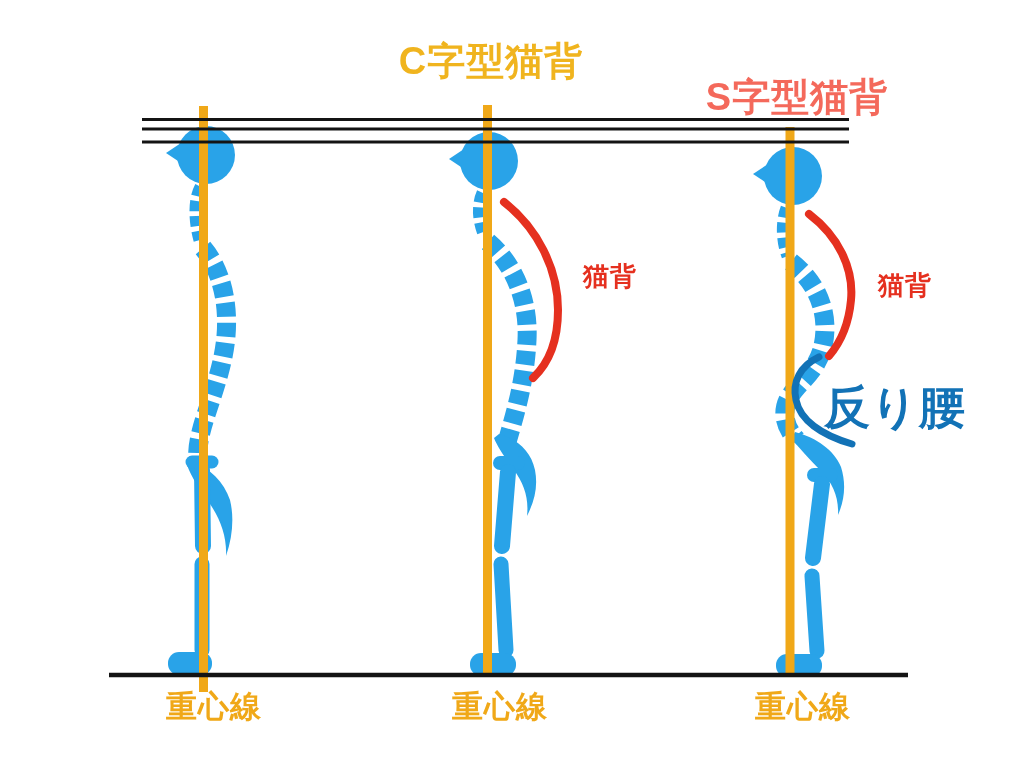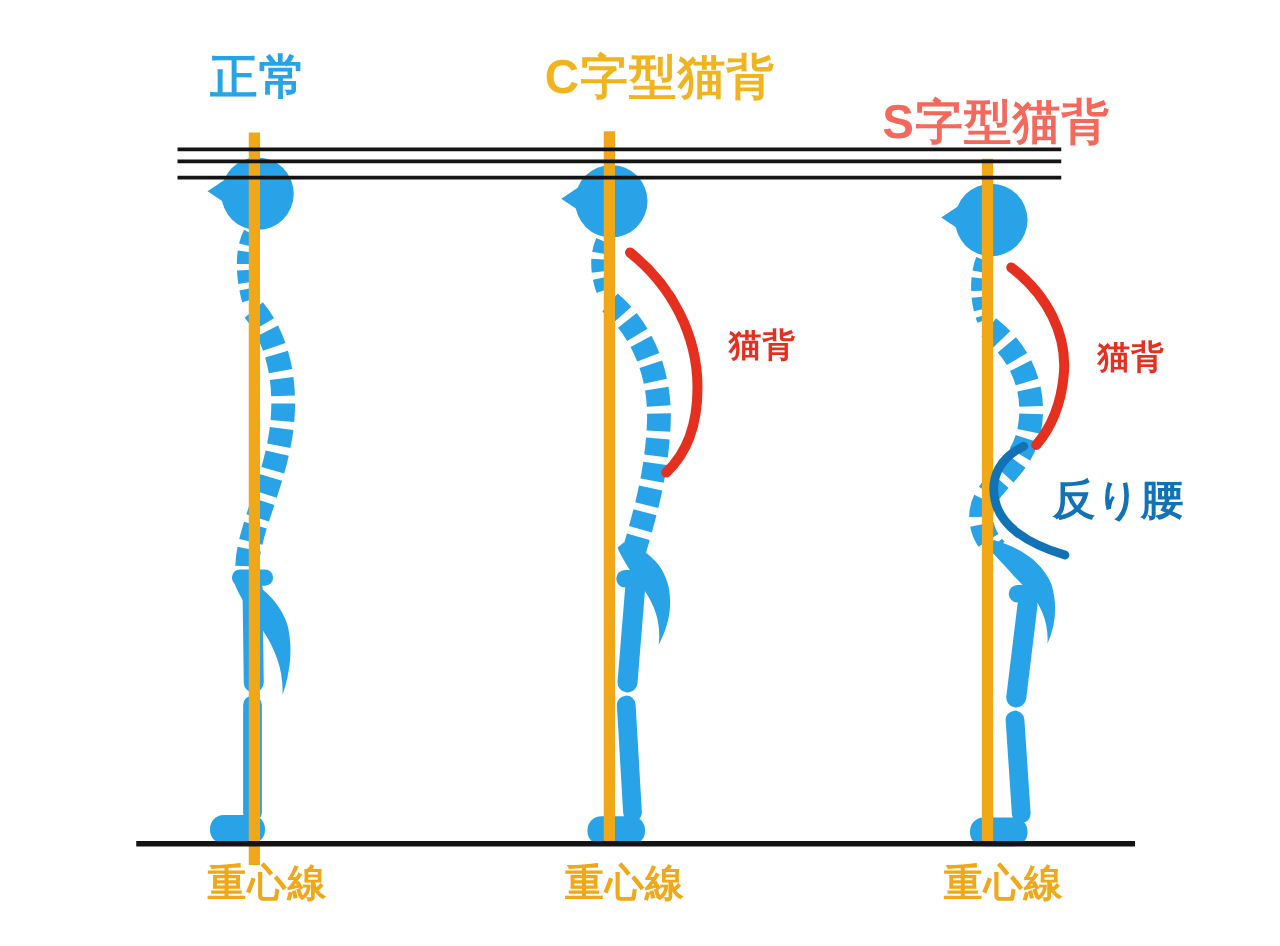--- a/index.html
+++ b/index.html
@@ -19,24 +19,24 @@
     position:relative;width:1024px;height:757px;background:var(--bg);
     overflow:hidden;margin:0 auto;
   }
   .stage svg{position:absolute;left:0;top:0;}
   .label{
     position:absolute;font-weight:bold;white-space:nowrap;
     transform:translateX(-50%);letter-spacing:1px;
   }
   .title{font-size:38px;top:36px;}
   .title-normal{color:var(--title-normal);}
-  .title-c{color:var(--title-c);margin-left:37px;}
+  .title-c{color:var(--title-c);}
   .title-s{color:var(--title-s);margin-top:36px;}
   .anno-red{color:var(--annotation-red);font-size:26px;}
-  .anno-blue{color:var(--annotation-dark-blue);font-size:34px;}
+  .anno-blue{color:var(--annotation-dark-blue);font-size:46px;}
   .axis-label{color:var(--line-orange);font-size:31px;top:686px;margin-left:12px;}
   
   .body-fill{fill:var(--body-blue);stroke:none;}
   .vert{fill:none;stroke:var(--body-blue);stroke-linecap:butt;}
   .v-small{stroke-width:13;stroke-dasharray:10 5;}
   .v-large{stroke-width:19;stroke-dasharray:14 6;}
   .limb{stroke:var(--body-blue);stroke-linecap:round;fill:none;}
   .gravity-line{stroke:var(--line-orange);stroke-width:9;}
   .ref-line{stroke:var(--line-black);stroke-width:3;}
   .ground{stroke:var(--line-black);stroke-width:4.5;}
@@ -94,21 +94,20 @@
     <line class="ref-line" x1="142" y1="129" x2="849" y2="129"></line>
     <line class="ref-line" x1="142" y1="142" x2="849" y2="142"></line>
 
     <line class="ground" x1="109" y1="675" x2="908" y2="675"></line>
 
     <path class="arc-red" d="M504,202 C537,228 558,268 558,310 C558,342 548,364 533,378"></path>
     <path class="arc-red" d="M809,214 C838,236 854,268 851,300 C849,322 841,342 829,356"></path>
     <path class="arc-blue" d="M819,357 C800,366 792,382 796,400 C800,420 821,435 852,444"></path>
   </svg>
 
-  <div class="label title title-normal" style="left:207px;">正常</div>
   <div class="label title title-c" style="left:491px;">C字型猫背</div>
   <div class="label title title-s" style="left:797px;">S字型猫背</div>
 
   <div class="label anno-red" style="left:610px;top:259px;">猫背</div>
   <div class="label anno-red" style="left:905px;top:268px;">猫背</div>
   <div class="label anno-blue" style="left:895px;top:377px;">反り腰</div>
 
   <div class="label axis-label" style="left:202px;">重心線</div>
   <div class="label axis-label" style="left:488px;">重心線</div>
   <div class="label axis-label" style="left:791px;">重心線</div>

